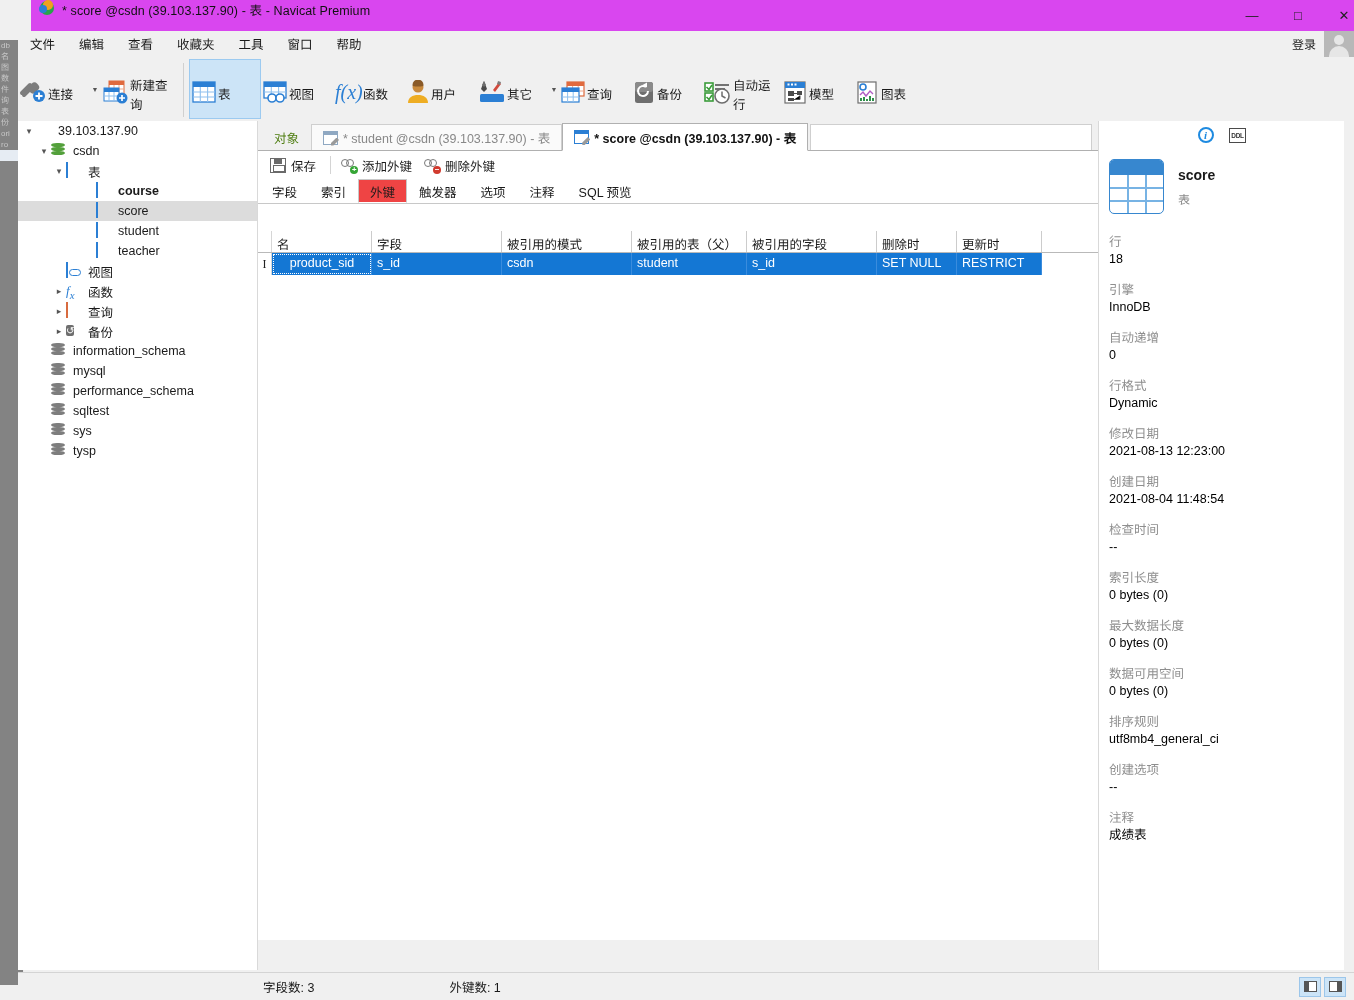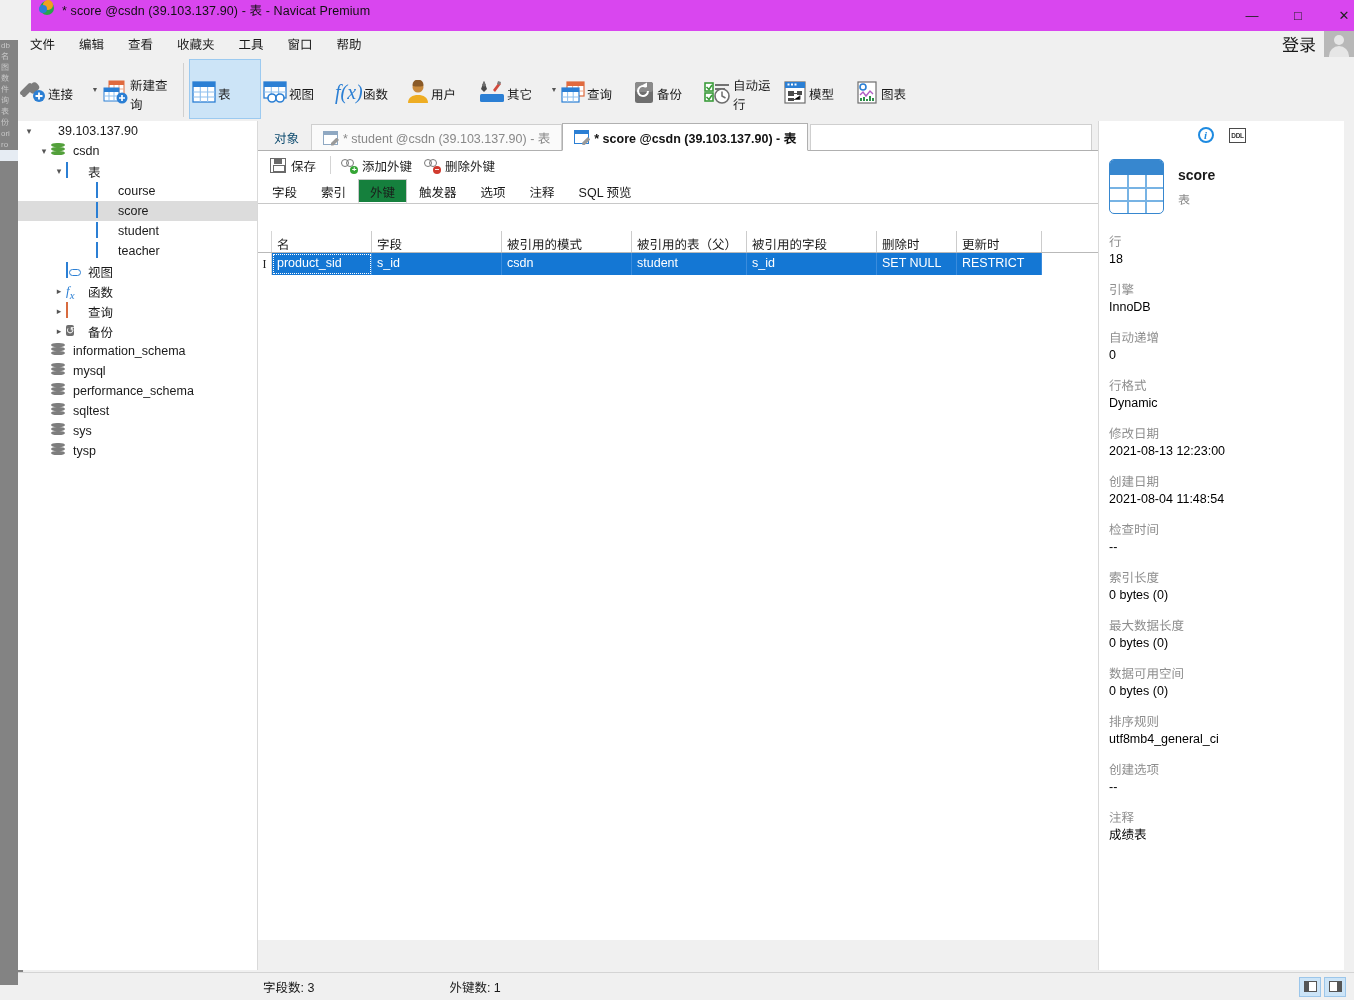--- a/index.html
+++ b/index.html
@@ -36,21 +36,21 @@
   .winbtn { width:46px; height:31px; display:flex; align-items:center; justify-content:center;
             font-size:13px; color:#222; }
 
   
   .menubar {
     position:absolute; left:18px; top:31px; width:1336px; height:26px;
     background:#f0f0f0; display:flex; align-items:center; border-bottom:1px solid #f0f0f0;
   }
   .menuitem { padding:4px 12px; font-size:12.5px; color:#1a1a1a; cursor:default; }
   .login-area { margin-left:auto; display:flex; align-items:center; height:26px; }
-  .login-text { font-size:17px; color:#1a1a1a; padding:0 8px; }
+  .login-text { font-size:12px; color:#1a1a1a; padding:0 8px; }
   .avatar { width:30px; height:26px; background:#b8b8b8; position:relative; overflow:hidden; }
   .avatar .head { position:absolute; width:10px;height:10px;border-radius:50%;background:#e6e6e6; left:10px; top:4px;}
   .avatar .body { position:absolute; width:20px;height:12px;border-radius:10px 10px 0 0;background:#e6e6e6; left:5px; top:15px;}
 
   
   .toolbar {
     position:absolute; left:18px; top:57px; width:1336px; height:64px;
     background:#f0f0f0; display:flex; align-items:flex-start; padding-top:2px;
   }
   .tbtn { width:72px; height:60px; display:flex; flex-direction:row; align-items:center;
@@ -104,21 +104,21 @@
                  linear-gradient(to bottom,transparent 4px,#e9a184 4px,#e9a184 5px,transparent 5px);}
   .ic-backup { width:14px;height:14px;background:#6e6e6e;border-radius:2px;color:#fff;
       font-size:10px;line-height:14px;text-align:center;}
 
   
   .center { position:absolute; left:258px; top:121px; width:840px; height:849px; background:#f0f0f0; }
 
   .tabstrip { height:30px; background:#f0f0f0; display:flex; align-items:flex-end; padding-left:4px; }
   .tab { height:27px; display:flex; align-items:center; padding:0 11px; font-size:12.5px;
          background:#f0f0f0; color:#666; border:1px solid transparent; cursor:default; }
-  .tab.obj { color:#0c4a6e; }
+  .tab.obj { color:#4d7c0f; }
   .tab.inactive { background:#fafafa; border:1px solid #cfcfcf; border-bottom:1px solid #cfcfcf; color:#888; }
   .tab.active { background:#ffffff; border:1px solid #b0b0b0; border-bottom:1px solid #ffffff;
                 color:#111; font-weight:bold; height:28px; position:relative; z-index:3; }
   .tab .tico { width:15px;height:14px;margin-right:5px;position:relative;flex:none; }
   .tab-blank { flex:1; height:27px; background:#fff; border:1px solid #cfcfcf; margin-left:2px; margin-right:6px; }
   .ic-tabtbl { width:15px;height:14px;border:1px solid #2b7fd4;background:#fff;position:relative;}
   .ic-tabtbl::before{content:"";position:absolute;left:0;top:0;right:0;height:3px;background:#2b7fd4;}
   .ic-tabtbl::after{content:"";position:absolute;right:-2px;bottom:-2px;width:8px;height:8px;
       background:#9a9a9a;clip-path:polygon(70% 0,100% 30%,30% 100%,0 100%,0 70%);}
   .ic-tabtbl.grey{border-color:#8fa8c2;}
@@ -138,36 +138,36 @@
   .ic-fk .r1,.ic-fk .r2{position:absolute;width:8px;height:8px;border:1.7px solid #7a7a7a;border-radius:50%;top:1px;}
   .ic-fk .r1{left:0;} .ic-fk .r2{left:5px;}
   .ic-fk .bd{position:absolute;right:-1px;bottom:-1px;width:8px;height:8px;border-radius:50%;
              color:#fff;font-size:8px;line-height:8px;text-align:center;font-weight:bold;}
   .ic-fk .bd.add{background:#35a535;} .ic-fk .bd.del{background:#d13a2e;}
 
   .pagetabs { height:25px; display:flex; align-items:flex-end; padding-left:2px;
               background:#fff; border-bottom:1px solid #c8c8c8; }
   .ptab { height:23px; padding:0 11px; display:flex; align-items:center; font-size:12.5px;
           color:#1a1a1a; border:1px solid transparent; cursor:default; }
-  .ptab.active { background:#15803d; border:1px solid #c8c8c8; border-bottom:1px solid #fff;
+  .ptab.active { background:#ef4444; border:1px solid #c8c8c8; border-bottom:1px solid #fff;
                  position:relative; z-index:2; height:24px; }
 
   
   .grid { position:absolute; left:0; top:80px; right:0; bottom:0; background:#fff; overflow:hidden; }
   .grow { display:flex; height:22px; }
   .ghead { background:#fff; border-bottom:1px solid #b9b9b9; }
   .gcell { border-right:1px solid #d6d6d6; padding:3px 4px 0 5px; font-size:12.5px;
            color:#1a1a1a; white-space:nowrap; overflow:hidden; }
   .ghead .gcell { border-right:1px solid #cccccc; }
   .gutter { width:14px; flex:none; border-right:1px solid #d6d6d6; background:#fff;
             display:flex; align-items:center; justify-content:center; }
   .ghead .gutter { border-bottom:none; }
   .grow.sel .gcell { background:#1477d4; color:#ffffff; border-right:1px solid #3a8cdd; }
   .grow.sel .gutter { background:#fff; color:#222; font-family:"Liberation Serif",serif; font-size:12px; }
-  .gcell.focus { outline:1px dotted #ffffff; outline-offset:-2px; }
+  .gcell.focus { outline:1px dotted #ffffff; outline-offset:-2px;text-align:center; }
 
   
   .infopanel { position:absolute; left:1098px; top:121px; width:246px; height:849px;
                background:#ffffff; border-left:1px solid #d9d9d9; overflow:hidden; }
   .ip-tabs { height:24px; display:flex; align-items:center; justify-content:center; gap:14px;
              padding-top:4px; }
   .ip-ico { width:18px;height:18px; display:flex; align-items:center; justify-content:center; cursor:default; }
   .ic-info { width:16px;height:16px;border:2px solid #1e8ae0;border-radius:50%;color:#1e8ae0;
              font-family:"Liberation Serif",serif; font-style:italic; font-weight:bold;
              font-size:11px; line-height:12px; text-align:center; }
@@ -431,21 +431,21 @@
         <div class="tree-row" style="padding-left: 19px;">
           <span class="twisty open"></span>
           <span class="t-ico"><span class="ic-db"><i></i><i></i><i></i></span></span>
           <span>csdn</span>
         </div>
         <div class="tree-row" style="padding-left: 34px;">
           <span class="twisty open"></span>
           <span class="t-ico"><span class="ic-grid"></span></span>
           <span>表</span>
         </div>
-        <div class="tree-row" style="padding-left: 64px;">
+        <div class="tree-row" style="padding-left: 64px; font-weight: bold;">
           <span class="twisty"></span>
           <span class="t-ico"><span class="ic-grid"></span></span>
           <span>course</span>
         </div>
         <div class="tree-row sel" style="padding-left: 64px;">
           <span class="twisty"></span>
           <span class="t-ico"><span class="ic-grid"></span></span>
           <span>score</span>
         </div>
         <div class="tree-row" style="padding-left: 64px;">

